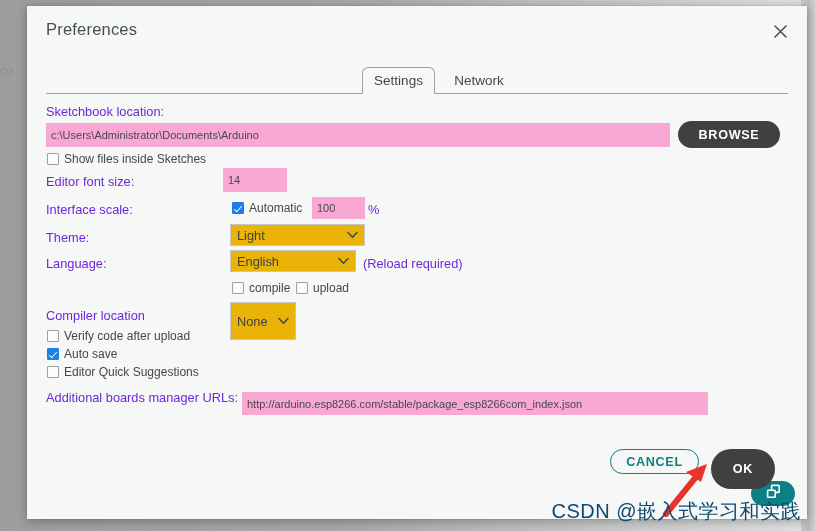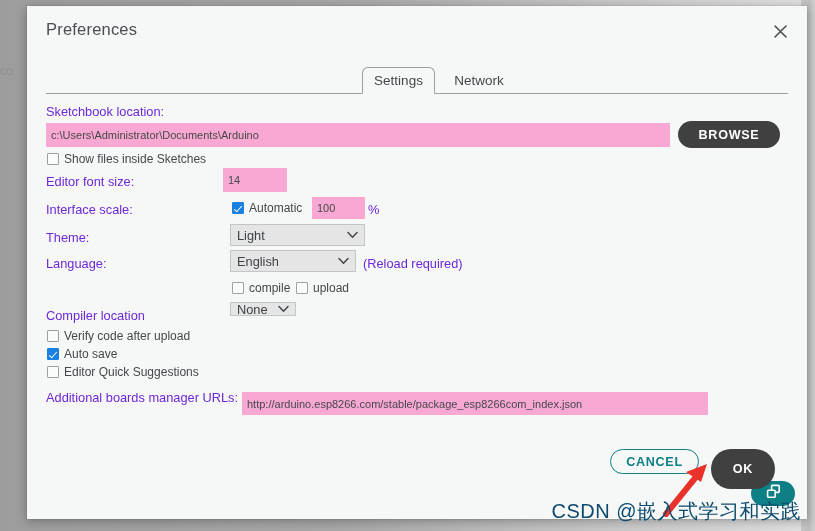--- a/index.html
+++ b/index.html
@@ -118,21 +118,21 @@
     font-family: "Liberation Sans", sans-serif;
     font-size: 11px;
     color: #45484b;
     padding: 0 5px;
     display: flex; align-items: center;
     white-space: nowrap; overflow: hidden;
     cursor: text;
   }
   .selectbox {
     position: absolute;
-    background: #e5e5e5;
+    background: #eab308;
     border: 1px solid #c2c6ca;
     box-sizing: border-box;
     font-size: 12.8px;
     color: #3e4246;
     display: flex; align-items: center;
     padding: 0 6px;
     cursor: pointer;
   }
   .selectbox .sel-val { flex: 1; white-space: nowrap; overflow: hidden; }
   .chev {
@@ -301,21 +301,21 @@
     <div class="cbrow" style="left:205px; top:177px;">
       <span class="cbox"></span>
       <span>compile</span>
     </div>
     <div class="cbrow" style="left:269px; top:177px;">
       <span class="cbox"></span>
       <span>upload</span>
     </div>
 
     <div class="lbl" style="left:19px; top:204px;">Compiler location</div>
-    <div class="selectbox" style="left:203px; top:198px; width:66px; height:14px;">
+    <div class="selectbox" style="left:203px; top:198px; width:66px; height:38px;">
       <span class="sel-val">None</span>
       <span class="chev">
         <svg width="11" height="8" viewBox="0 0 11 8" aria-hidden="true">
           <path d="M1 1.6 L5.5 6.2 L10 1.6" stroke="#43474b" stroke-width="1.5" fill="none" stroke-linecap="round" stroke-linejoin="round"></path>
         </svg>
       </span>
     </div>
 
     <div class="cbrow" style="left:20px; top:225px;">
       <span class="cbox"></span>

